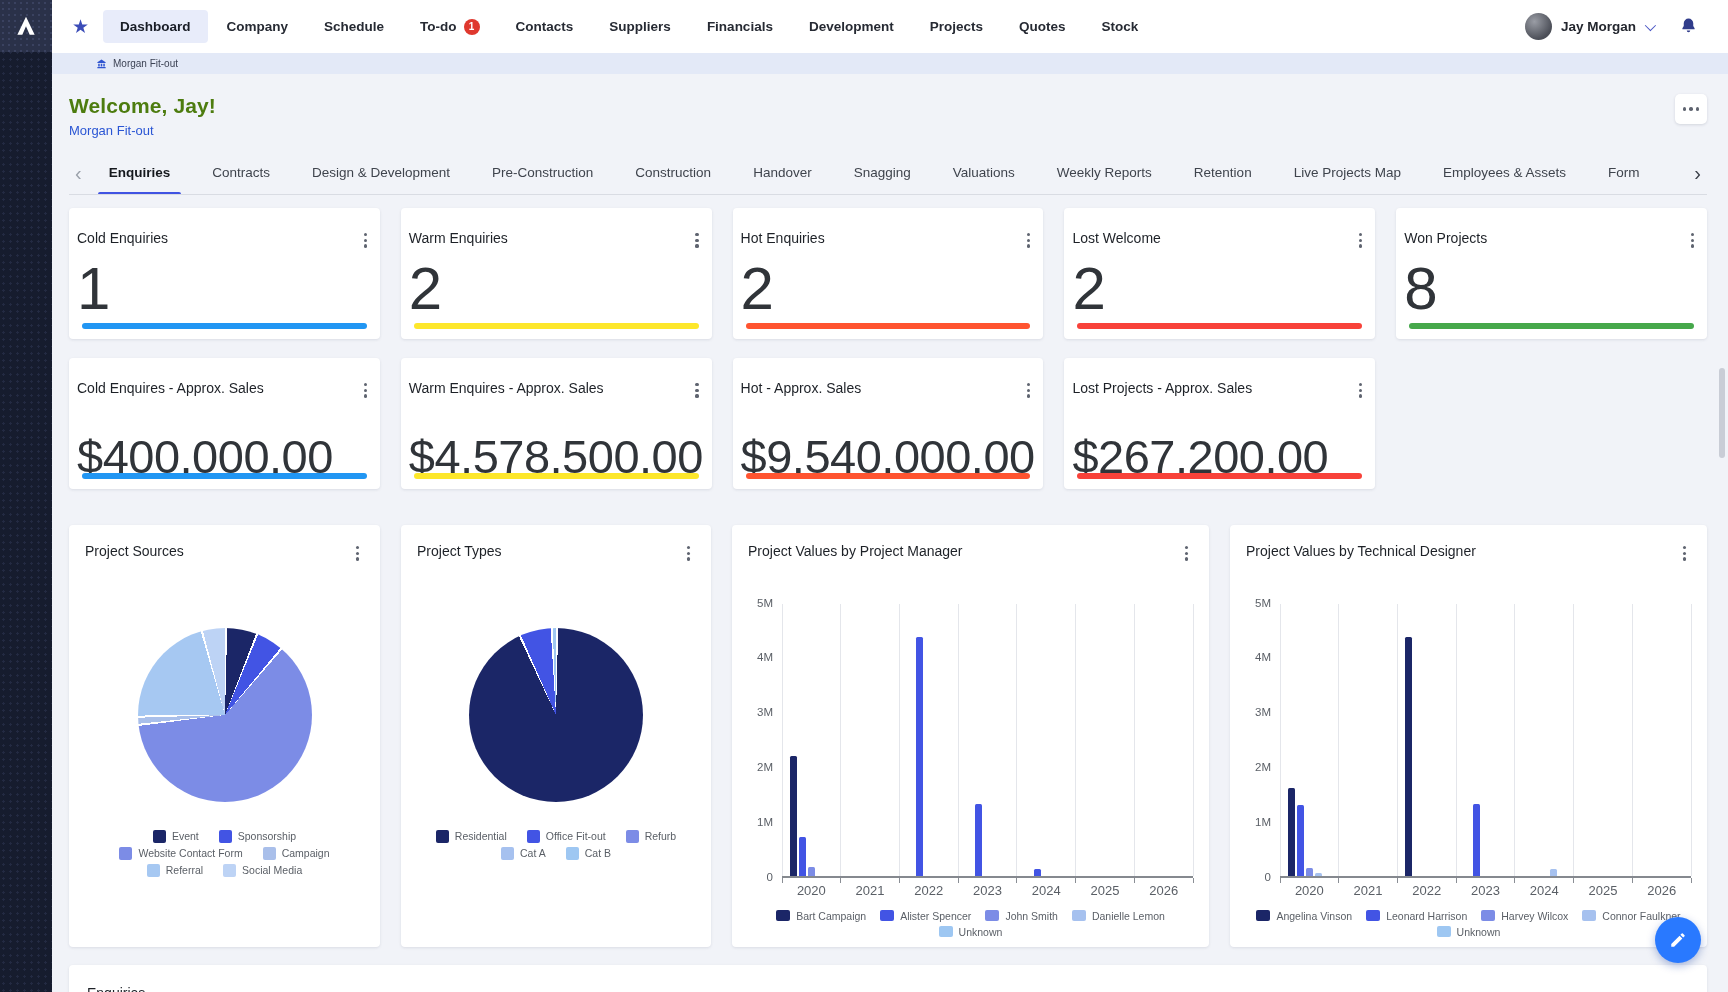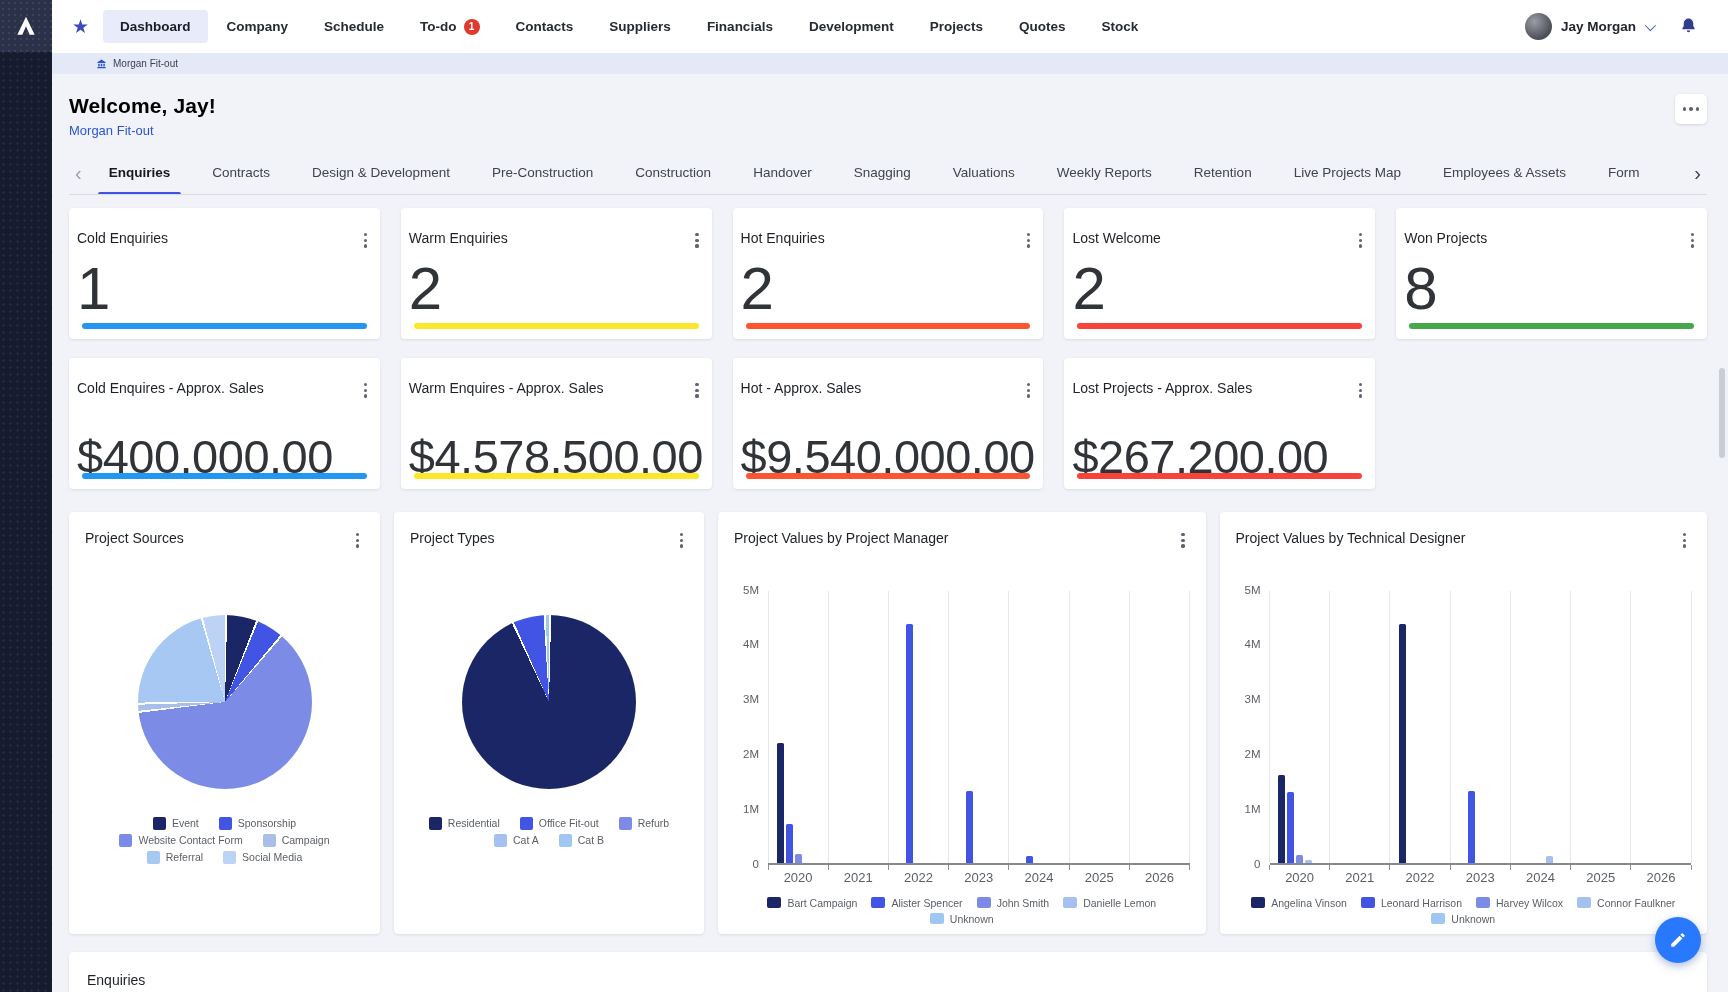--- a/index.html
+++ b/index.html
@@ -31,21 +31,21 @@
                transform:rotate(45deg) translateY(-2px); display:inline-block; }
   .bell-btn { background:none; border:none; cursor:pointer; display:flex; }
 
   
   .breadcrumb { height:21px; background:#e3e9f7; display:flex; align-items:center; gap:6px; padding-left:44px; flex:none; }
   .breadcrumb a { font-size:10px; color:#3c4254; text-decoration:none; cursor:pointer; }
 
   
   .content { flex:1; overflow:hidden; padding:0 21px 0 17px; }
   .header-row { display:flex; justify-content:space-between; align-items:flex-start; margin-top:20px; }
-  .header-row h1 { font-size:21px; font-weight:700; color:#000000; letter-spacing:.1px; }
+  .header-row h1 { font-size:21px; font-weight:700; color:#4d7c0f; letter-spacing:.1px; }
   .project-link { display:inline-block; margin-top:5px; font-size:13px; color:#2a55d4; text-decoration:none; cursor:pointer; }
   .more-btn { width:32px; height:30px; background:#fff; border:none; border-radius:5px; cursor:pointer;
               box-shadow:0 1px 3px rgba(25,35,65,.14); display:flex; align-items:center; justify-content:center; gap:3px; }
   .hdot { width:3.5px; height:3.5px; border-radius:50%; background:#5f6470; }
 
   
   .tabstrip { display:flex; align-items:stretch; border-bottom:1px solid #d9dce3; margin-top:12px; height:44px; }
   .strip-chev { background:none; border:none; color:#9aa0aa; font-size:20px; cursor:pointer; padding:0 6px; align-self:center; line-height:1; }
   .strip-chev.right { color:#3a3f48; margin-left:auto; }
   .strip-tabs { display:flex; align-items:stretch; overflow:hidden; }
@@ -60,21 +60,21 @@
   .card { background:#fff; border-radius:4px; box-shadow:0 1px 3px rgba(20,30,60,.10); }
   .kpi { height:131px; position:relative; padding:22px 8px 0; }
   .card-head { display:flex; justify-content:space-between; align-items:flex-start; }
   .card-title { font-size:14px; font-weight:500; color:#1d2127; }
   .kebab { background:none; border:none; cursor:pointer; display:flex; flex-direction:column; gap:2.5px; padding:3px 5px; }
   .kebab i { width:3.2px; height:3.2px; border-radius:50%; background:#5f6470; }
   .kpi-value { font-size:60px; font-weight:400; color:#303439; line-height:1; margin-top:8px; letter-spacing:-1px; }
   .kpi-value.money { font-size:47px; margin-top:32px; letter-spacing:-.5px; }
   .kpi-bar { position:absolute; left:13px; right:13px; bottom:10px; height:6px; border-radius:3px; }
 
-  .charts-grid { display:grid; grid-template-columns:311px 310px 1fr 1fr; gap:14px; margin-top:23px; }
+  .charts-grid { display:grid; grid-template-columns:311px 310px 1fr 1fr; gap:21px; margin-top:36px; }
   .chart-card { height:422px; padding:18px 16px 0; overflow:hidden; }
 
   
   .pie { width:174px; height:174px; border-radius:50%; margin:64px auto 0; }
   .pie-legend { display:flex; flex-wrap:wrap; justify-content:center; column-gap:20px; row-gap:4px; margin:28px auto 0; max-width:262px; }
   .legend-item { display:inline-flex; align-items:center; gap:6px; font-size:10.5px; color:#5a5f66; cursor:pointer; }
   .sw { width:13px; height:13px; border-radius:2px; flex:none; }
 
   
   .chart-wrap { display:flex; margin-top:40px; }

